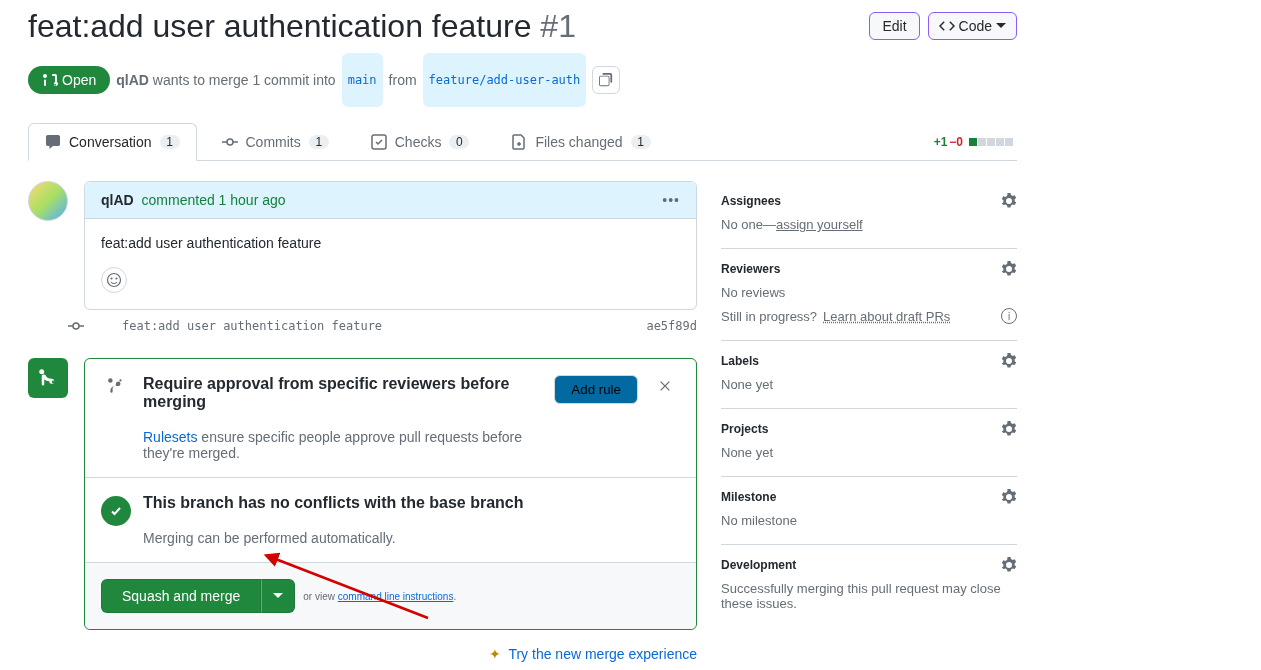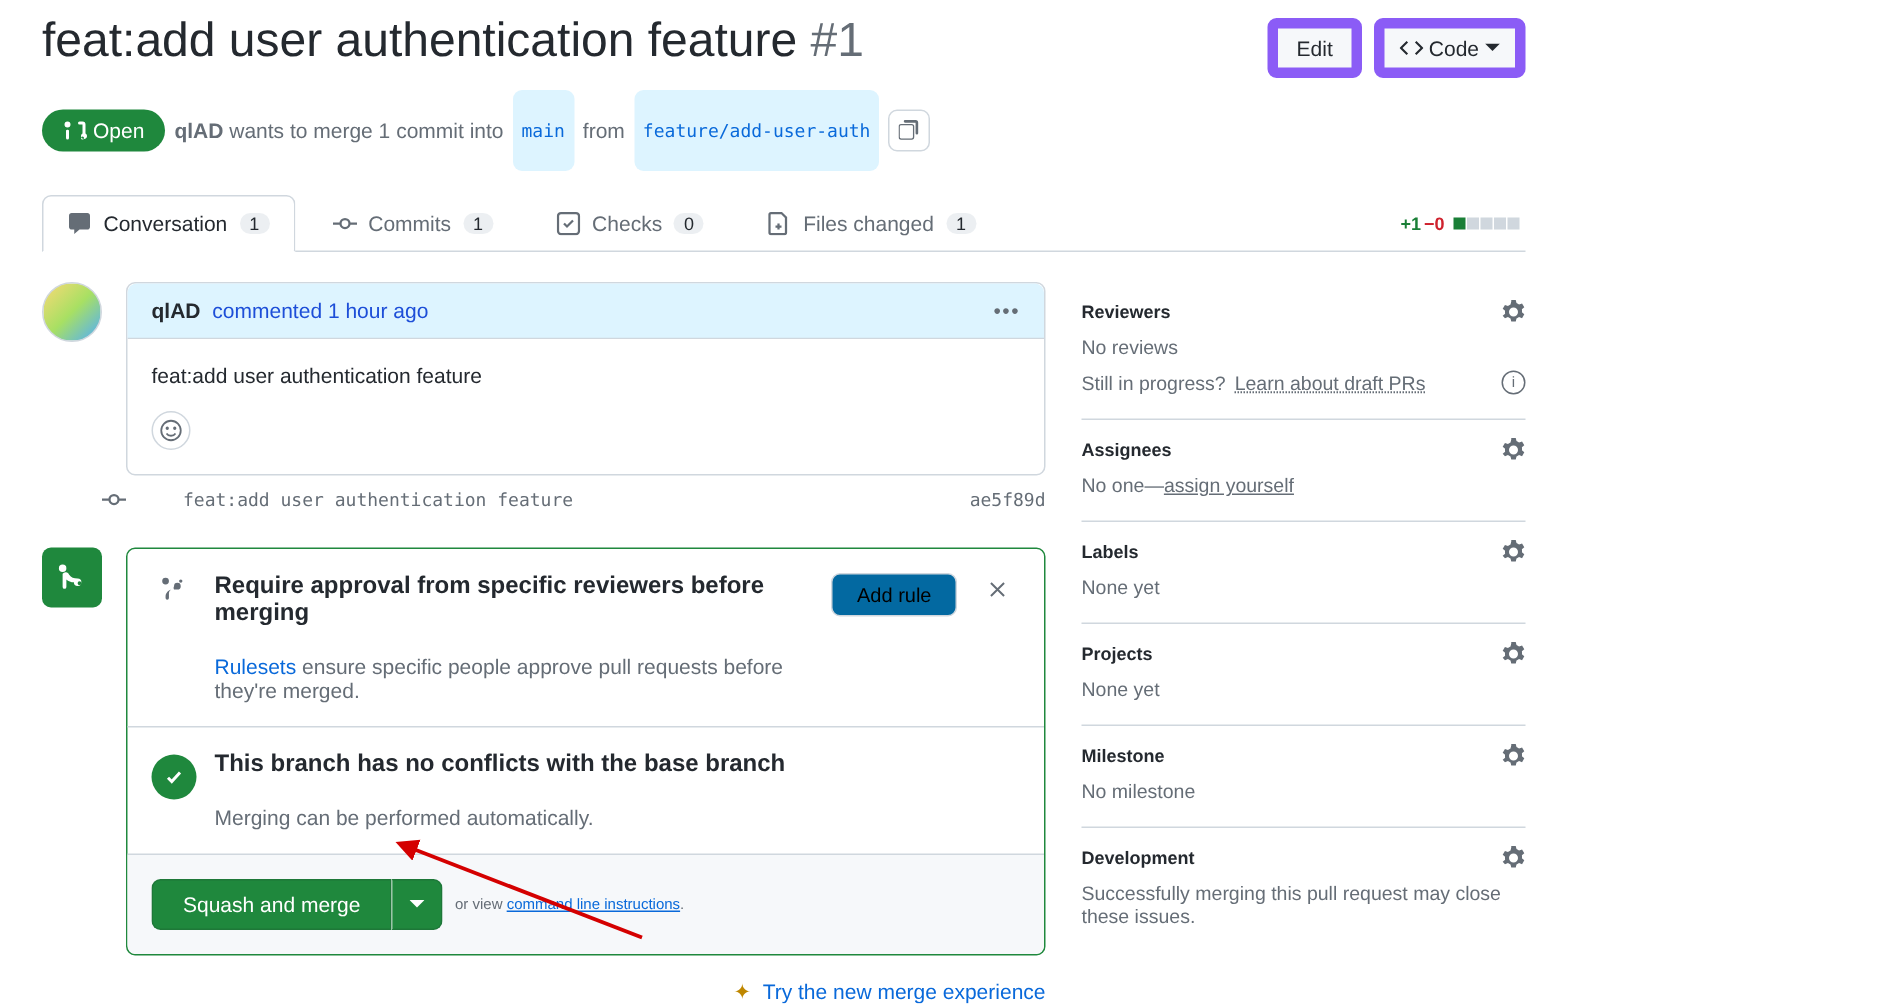--- a/index.html
+++ b/index.html
@@ -3,21 +3,21 @@
 <meta charset="utf-8">
 <style>
 * { box-sizing: border-box; margin: 0; padding: 0; }
 body { font-family: -apple-system, BlinkMacSystemFont, "Segoe UI", Helvetica, Arial, sans-serif; font-size: 14px; color: #24292f; background: #fff; }
 .container { width: 1045px; padding: 0 28px; }
 .pr-header { padding-top: 8px; display: flex; align-items: flex-start; }
 .pr-title-wrap { flex: 1; }
 .pr-title { font-size: 32px; font-weight: 400; }
 .pr-title .num { color: #656d76; font-weight: 300; }
 .header-actions { display: flex; gap: 8px; margin-top: 4px; }
-.btn { background: #f6f8fa; border: 7px solid #8b5cf6; border-radius: 6px; padding: 5px 12px; font-size: 14px; color: #24292f; cursor: pointer; display: inline-flex; align-items: center; gap: 4px; }
+.btn { background: #f6f8fa; border: 1px solid #8b5cf6; border-radius: 6px; padding: 5px 12px; font-size: 14px; color: #24292f; cursor: pointer; display: inline-flex; align-items: center; gap: 4px; }
 .btn-code { padding: 5px 10px; }
 .meta-line { display: flex; align-items: center; gap: 6px; margin-top: 8px; margin-bottom: 16px; }
 .state-open { background: #1f883d; color: #fff; border-radius: 999px; padding: 6px 14px; font-weight: 500; display: inline-flex; align-items: center; gap: 4px; font-size: 14px; }
 .meta-text { color: #656d76; }
 .meta-text .author { color: #656d76; font-weight: 600; }
 .branch { background: #ddf4ff; color: #0969da; font-family: ui-monospace, monospace; font-size: 12px; padding: 20px 6px; border-radius: 6px; }
 .copy-btn { border: 1px solid #d0d7de; border-radius: 6px; width: 28px; height: 28px; display: inline-flex; align-items: center; justify-content: center; cursor: pointer; }
 .tabs-row { display: flex; align-items: center; border-bottom: 1px solid #d0d7de; }
 .tabs { display: flex; gap: 8px; }
 .tab { padding: 10px 16px; display: flex; align-items: center; gap: 8px; color: #656d76; cursor: pointer; border: 1px solid transparent; border-radius: 6px 6px 0 0; margin-bottom: -1px; }
@@ -31,21 +31,21 @@
 .diff-bars span.g { background: #1a7f37; }
 .layout { display: flex; gap: 24px; margin-top: 20px; position: relative; }
 .main-col { flex: 1; min-width: 0; position: relative; }
 .sidebar { width: 296px; }
 .timeline { position: relative; }
 .avatar { width: 40px; height: 40px; border-radius: 50%; position: absolute; left: 0; top: 0; background: linear-gradient(135deg, #f9d976, #a8e063, #4facfe); border: 1px solid #d0d7de; }
 .timeline-body { margin-left: 56px; }
 .comment-box { border: 1px solid #d0d7de; border-radius: 6px; position: relative; }
 .comment-header { background: #ddf4ff; border-bottom: 1px solid #d0d7de; padding: 10px 16px; display: flex; align-items: center; border-radius: 6px 6px 0 0; }
 .comment-header .author { font-weight: 600; color: #24292f; }
-.comment-header .meta { color: #1d4ed8; margin-left: 4px; }
+.comment-header .meta { color: #15803d; margin-left: 4px; }
 .comment-menu { margin-left: auto; color: #656d76; cursor: pointer; letter-spacing: 1px; }
 .comment-body { padding: 16px; }
 .comment-body p { margin-bottom: 16px; }
 .reaction-btn { border: 1px solid #d0d7de; border-radius: 50%; width: 26px; height: 26px; display: flex; align-items: center; justify-content: center; color: #656d76; cursor: pointer; }
 .commit-row { display: flex; align-items: center; padding: 8px 0 8px 0; margin-left: 56px; }
 .commit-dot-wrap { width: 32px; display: flex; justify-content: center; margin-left: -24px; }
 .commit-msg { font-family: ui-monospace, monospace; font-size: 12px; color: #656d76; margin-left: 30px; }
 .commit-sha { margin-left: auto; font-family: ui-monospace, monospace; font-size: 12px; color: #656d76; }
 .merge-panel-wrap { position: relative; margin-top: 16px; }
 .merge-badge { width: 40px; height: 40px; background: #1f883d; border-radius: 6px; display: flex; align-items: center; justify-content: center; position: absolute; left: 0; top: 0; }
@@ -276,47 +276,47 @@
         <div class="try-new">
           <span class="sparkle">✦</span>
           <a>Try the new merge experience</a>
         </div>
       </div>
     </div>
 
     <div class="sidebar">
       <div class="side-section">
         <div class="side-header">
+            <span class="side-title">Assignees</span>
+            <span class="side-gear">
+              <svg width="16" height="16" viewBox="0 0 16 16" fill="#656d76">
+                <path d="M8 5a3 3 0 100 6 3 3 0 000-6zM6.5 0h3l.5 2a6 6 0 011.7 1l2-.7 1.5 2.6-1.6 1.3a6 6 0 010 2l1.6 1.3-1.5 2.6-2-.7a6 6 0 01-1.7 1l-.5 2h-3l-.5-2a6 6 0 01-1.7-1l-2 .7L.8 10.5l1.6-1.3a6 6 0 010-2L.8 5.9l1.5-2.6 2 .7a6 6 0 011.7-1l.5-2z"></path>
+              </svg>
+            </span>
+          </div>
+        <div class="side-body"><span>No one—</span><a class="solid">assign yourself</a></div>
+      </div>
+      <div class="side-section">
+        <div class="side-header">
             <span class="side-title">Reviewers</span>
             <span class="side-gear">
               <svg width="16" height="16" viewBox="0 0 16 16" fill="#656d76">
                 <path d="M8 5a3 3 0 100 6 3 3 0 000-6zM6.5 0h3l.5 2a6 6 0 011.7 1l2-.7 1.5 2.6-1.6 1.3a6 6 0 010 2l1.6 1.3-1.5 2.6-2-.7a6 6 0 01-1.7 1l-.5 2h-3l-.5-2a6 6 0 01-1.7-1l-2 .7L.8 10.5l1.6-1.3a6 6 0 010-2L.8 5.9l1.5-2.6 2 .7a6 6 0 011.7-1l.5-2z"></path>
               </svg>
             </span>
           </div>
         <div class="side-body">No reviews</div>
         <div class="side-body draft-row">
           <span>Still in progress?</span>
           <a>Learn about draft PRs</a>
           <span class="info-i">i</span>
         </div>
       </div>
       <div class="side-section">
         <div class="side-header">
-            <span class="side-title">Assignees</span>
-            <span class="side-gear">
-              <svg width="16" height="16" viewBox="0 0 16 16" fill="#656d76">
-                <path d="M8 5a3 3 0 100 6 3 3 0 000-6zM6.5 0h3l.5 2a6 6 0 011.7 1l2-.7 1.5 2.6-1.6 1.3a6 6 0 010 2l1.6 1.3-1.5 2.6-2-.7a6 6 0 01-1.7 1l-.5 2h-3l-.5-2a6 6 0 01-1.7-1l-2 .7L.8 10.5l1.6-1.3a6 6 0 010-2L.8 5.9l1.5-2.6 2 .7a6 6 0 011.7-1l.5-2z"></path>
-              </svg>
-            </span>
-          </div>
-        <div class="side-body"><span>No one—</span><a class="solid">assign yourself</a></div>
-      </div>
-      <div class="side-section">
-        <div class="side-header">
             <span class="side-title">Labels</span>
             <span class="side-gear">
               <svg width="16" height="16" viewBox="0 0 16 16" fill="#656d76">
                 <path d="M8 5a3 3 0 100 6 3 3 0 000-6zM6.5 0h3l.5 2a6 6 0 011.7 1l2-.7 1.5 2.6-1.6 1.3a6 6 0 010 2l1.6 1.3-1.5 2.6-2-.7a6 6 0 01-1.7 1l-.5 2h-3l-.5-2a6 6 0 01-1.7-1l-2 .7L.8 10.5l1.6-1.3a6 6 0 010-2L.8 5.9l1.5-2.6 2 .7a6 6 0 011.7-1l.5-2z"></path>
               </svg>
             </span>
           </div>
         <div class="side-body">None yet</div>
       </div>
       <div class="side-section">

